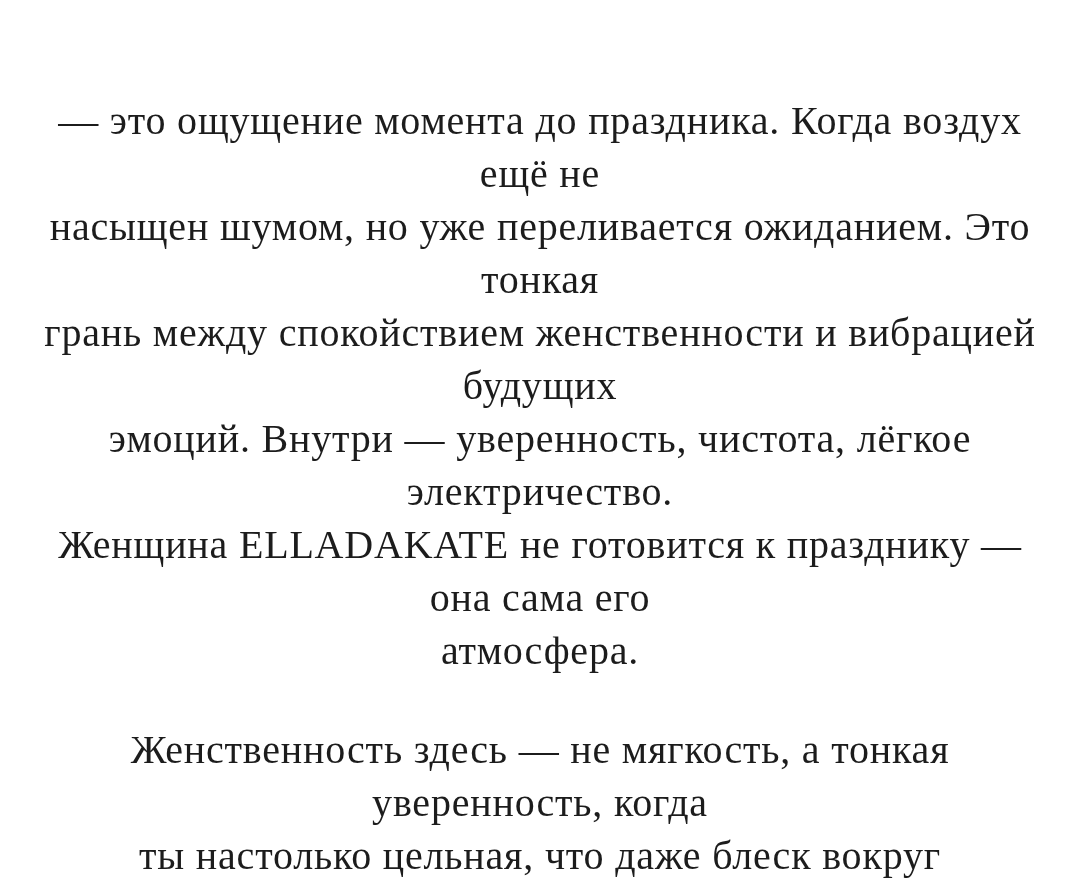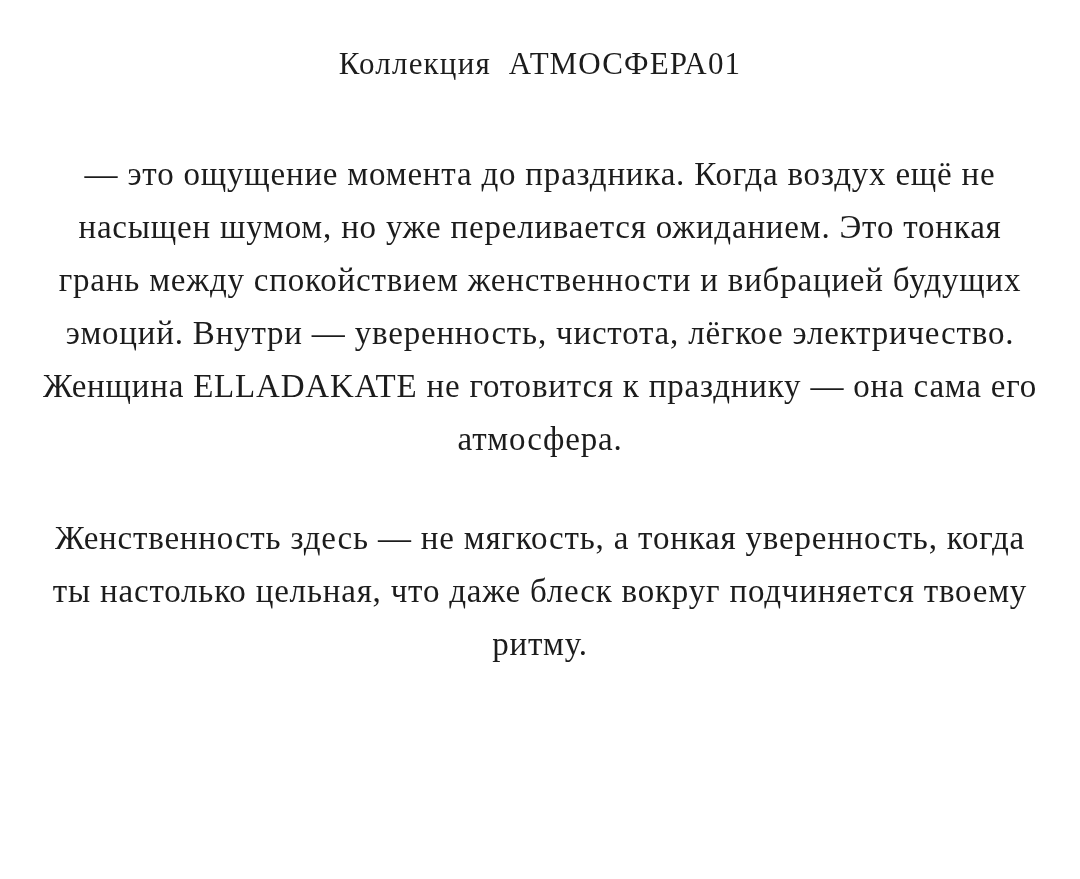--- a/index.html
+++ b/index.html
@@ -24,36 +24,35 @@
   }
   .doc-title {
     font-size: 31px;
     font-weight: 400;
     line-height: 40px;
     letter-spacing: 1.2px;
     margin: 14px 0 0 0;
     white-space: pre-wrap;
   }
   .para {
-    font-size: 33px;
+    font-size: 40px;
     font-weight: 400;
     line-height: 53px;
     letter-spacing: 0.8px;
     margin: 0;
     white-space: pre-wrap;
   }
   .para-1 { margin-top: 64px; }
   .para-2 { margin-top: 36px; }
   .para-3 { margin-top: 46px; }
 </style>
 </head>
 <body>
 
 <main class="doc">
-  <h1 class="doc-title">Коллекция  АТМОСФЕРА01</h1>
 
   <p class="para para-1">— это ощущение момента до праздника. Когда воздух ещё не
 насыщен шумом, но уже переливается ожиданием. Это тонкая
 грань между спокойствием женственности и вибрацией будущих
 эмоций. Внутри — уверенность, чистота, лёгкое электричество.
 Женщина ELLADAKATE не готовится к празднику — она сама его
 атмосфера.</p>
 
 
   <p class="para para-3">Женственность здесь — не мягкость, а тонкая уверенность, когда

